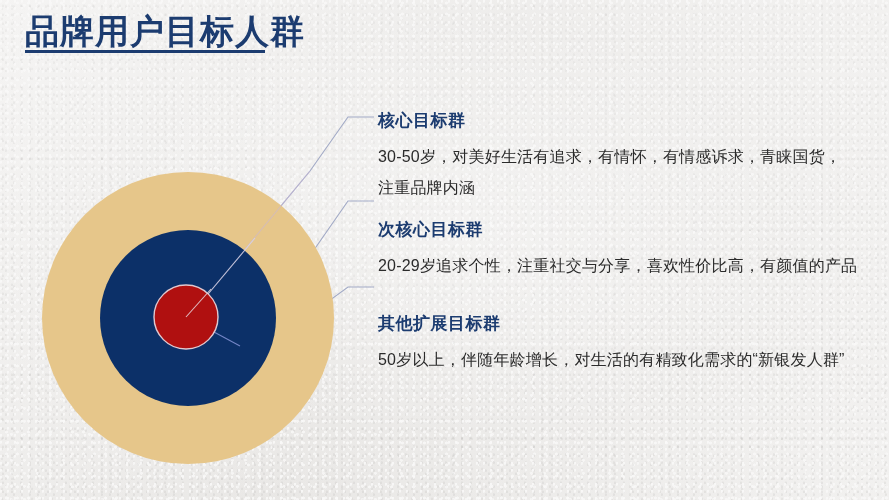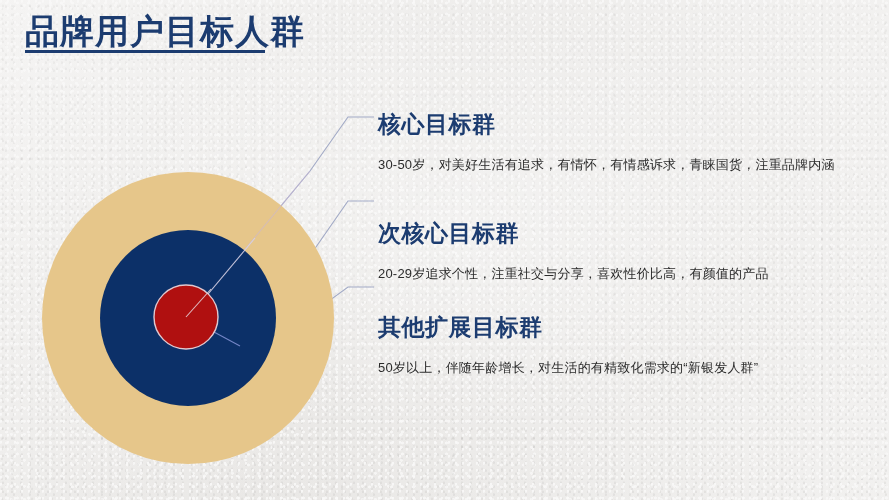--- a/index.html
+++ b/index.html
@@ -78,29 +78,29 @@
   
   .section {
     position: absolute;
     left: 378px;
   }
   #section-0 { top: 109px; }
   #section-1 { top: 218px; }
   #section-2 { top: 312px; }
 
   .section-heading {
-    font-size: 23px;
+    font-size: 17px;
     font-weight: bold;
     color: #1c3c70;
     letter-spacing: 0.5px;
     margin-bottom: 9px;
     white-space: nowrap;
   }
   .section-body {
-    font-size: 13px;
+    font-size: 16px;
     color: #2b2b2b;
     line-height: 31px;
     width: 478px;
     letter-spacing: 0.2px;
   }
   #section-0 .section-body { width: 470px; }
   #section-1 .section-body,
   #section-2 .section-body { width: 520px; white-space: nowrap; }
 </style>
 </head>

